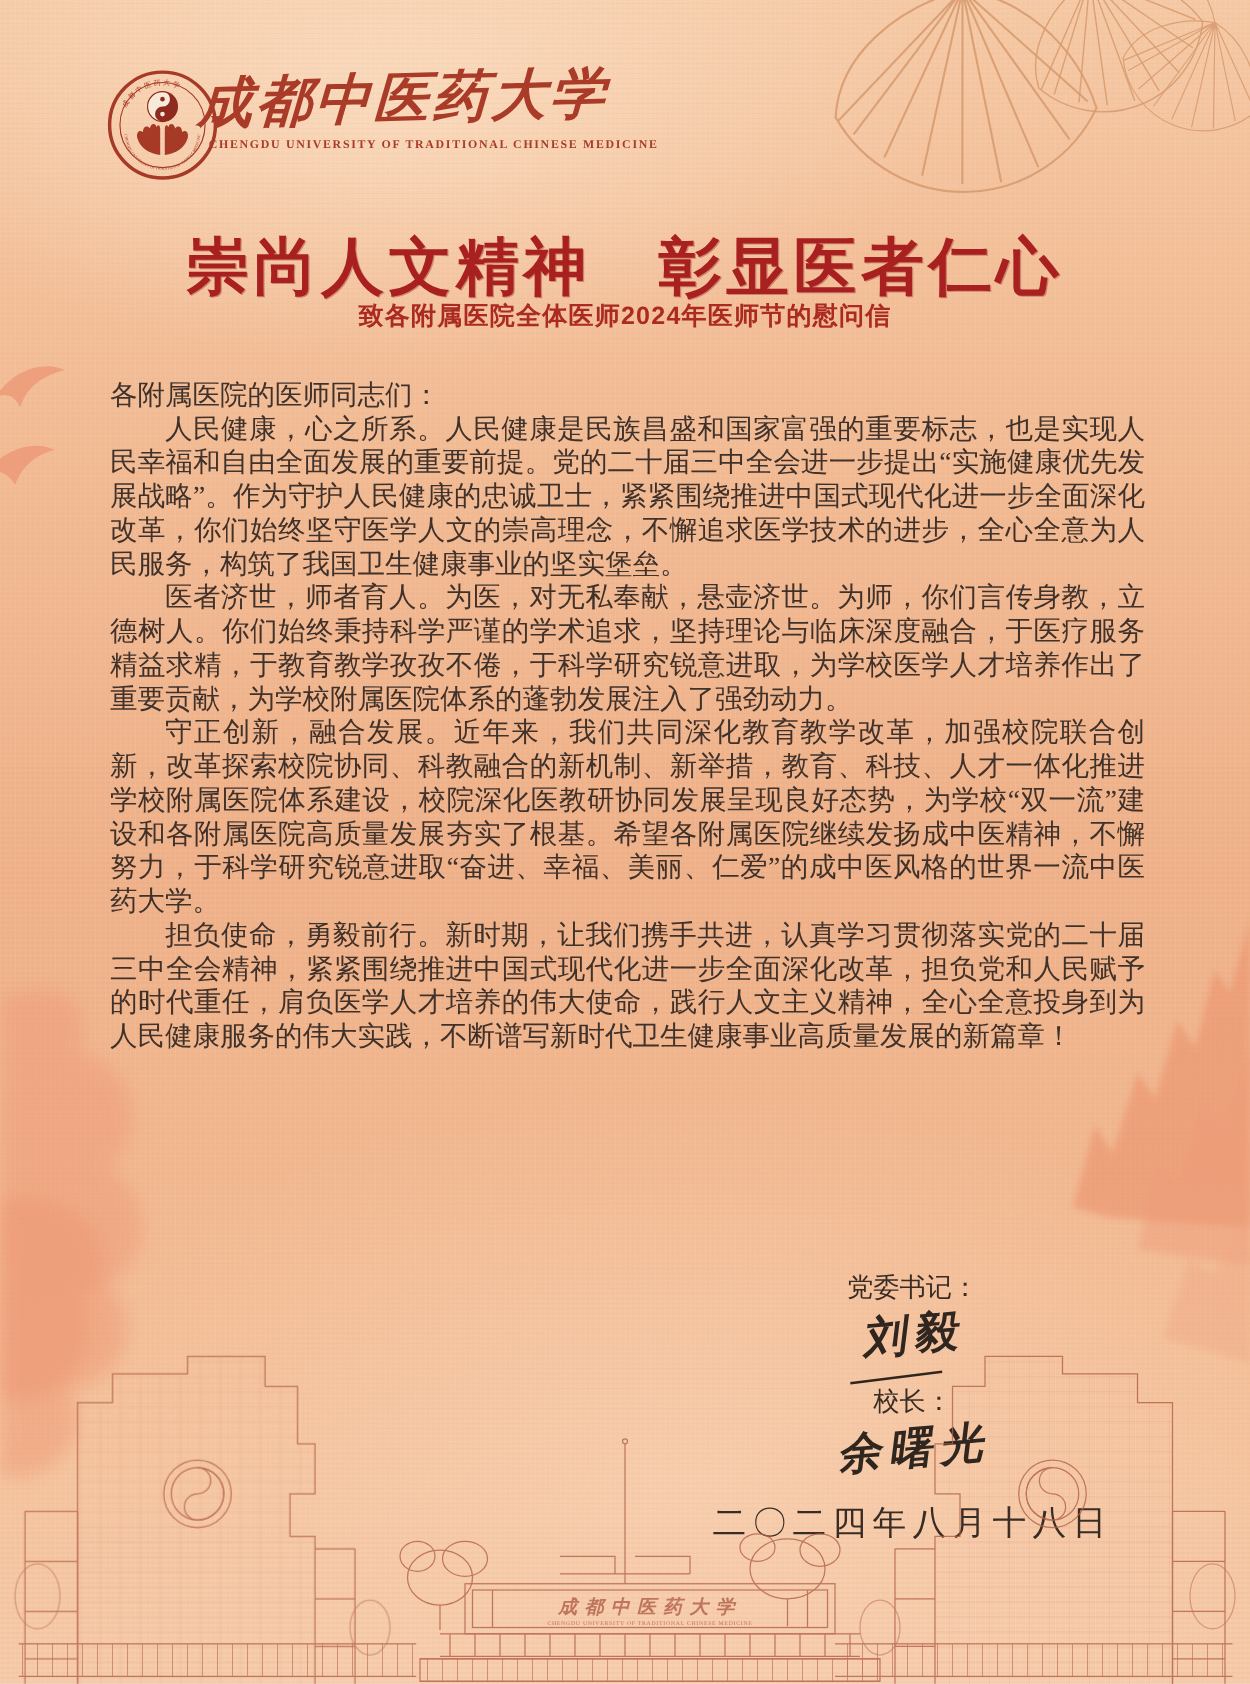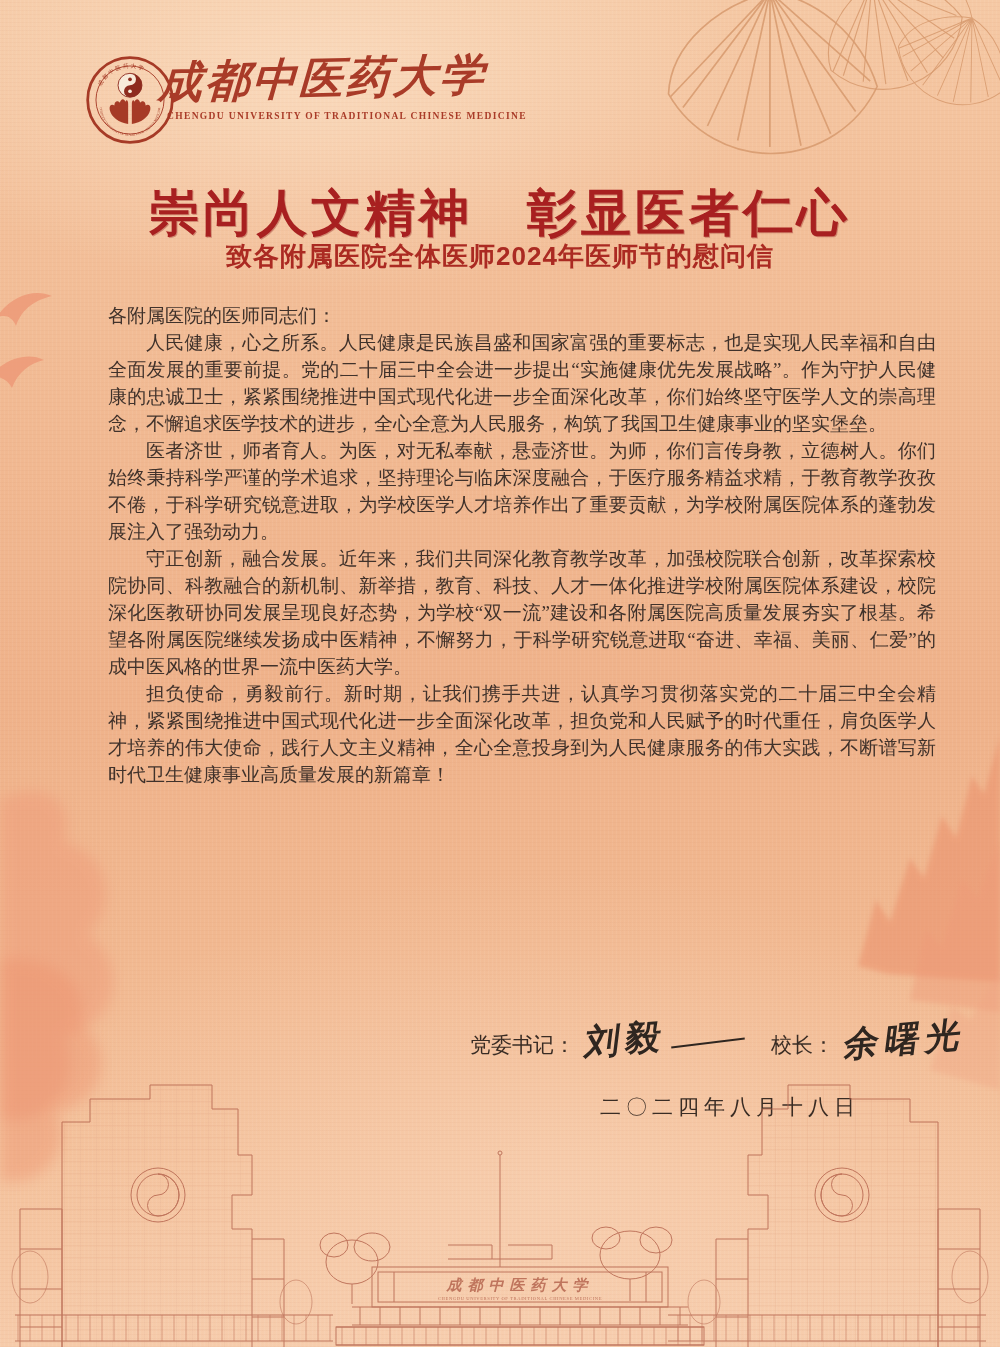--- a/index.html
+++ b/index.html
@@ -30,39 +30,39 @@
   }
   
   .main-title{
     left:0;top:158px;width:100%;text-align:center;
     font-size:50px;font-weight:900;color:#a82020;letter-spacing:4px;
     text-shadow:1px 1px 0 rgba(140,20,20,.35);white-space:nowrap;margin-top:22px;
   }
   .subtitle{
     left:0;top:239px;width:100%;text-align:center;
     font-family:"Liberation Sans","DejaVu Sans",sans-serif;
-    font-size:26px;font-weight:bold;color:#ab2a22;letter-spacing:1px;white-space:nowrap;
+    font-size:20px;font-weight:bold;color:#ab2a22;letter-spacing:1px;white-space:nowrap;
   }
   
   .letter{
     left:88px;top:302px;width:828px;
-    font-size:19px;line-height:27px;color:#40322b;text-align:justify;margin-left:20px;
+    font-size:22px;line-height:27px;color:#40322b;text-align:justify;
   }
   .letter p{margin:0;}
   .letter p.para{text-indent:2em;}
   
   .sign-block{left:470px;top:1016px;width:520px;color:#392c24;}
-  .sign-row{display:flex;align-items:center;font-size:21px;white-space:nowrap;}
+  .sign-row{display:flex;align-items:center;font-size:21px;white-space:nowrap;flex-direction:column;}
   .autograph{
     display:inline-block;font-size:35px;font-weight:bold;color:#2f2620;
     transform:rotate(-5deg) skewX(-12deg);letter-spacing:6px;margin:0 4px 10px 10px;
   }
   .sig-flourish{display:inline-block;width:74px;height:2px;background:#2f2620;
     transform:rotate(-7deg);margin:0 26px 4px 0;}
-  .date-line{text-align:center;margin-top:20px;font-size:21px;letter-spacing:5px;}
+  .date-line{text-align:center;margin-top:8px;font-size:27px;letter-spacing:5px;}
   
   .leaves{right:0;top:0;}
   .birds{left:0;top:288px;}
   .wash-left{left:0;top:660px;}
   .wash-right{right:0;top:690px;}
   .campus{left:0;bottom:0;}
 </style>
 </head>
 <body>
 

